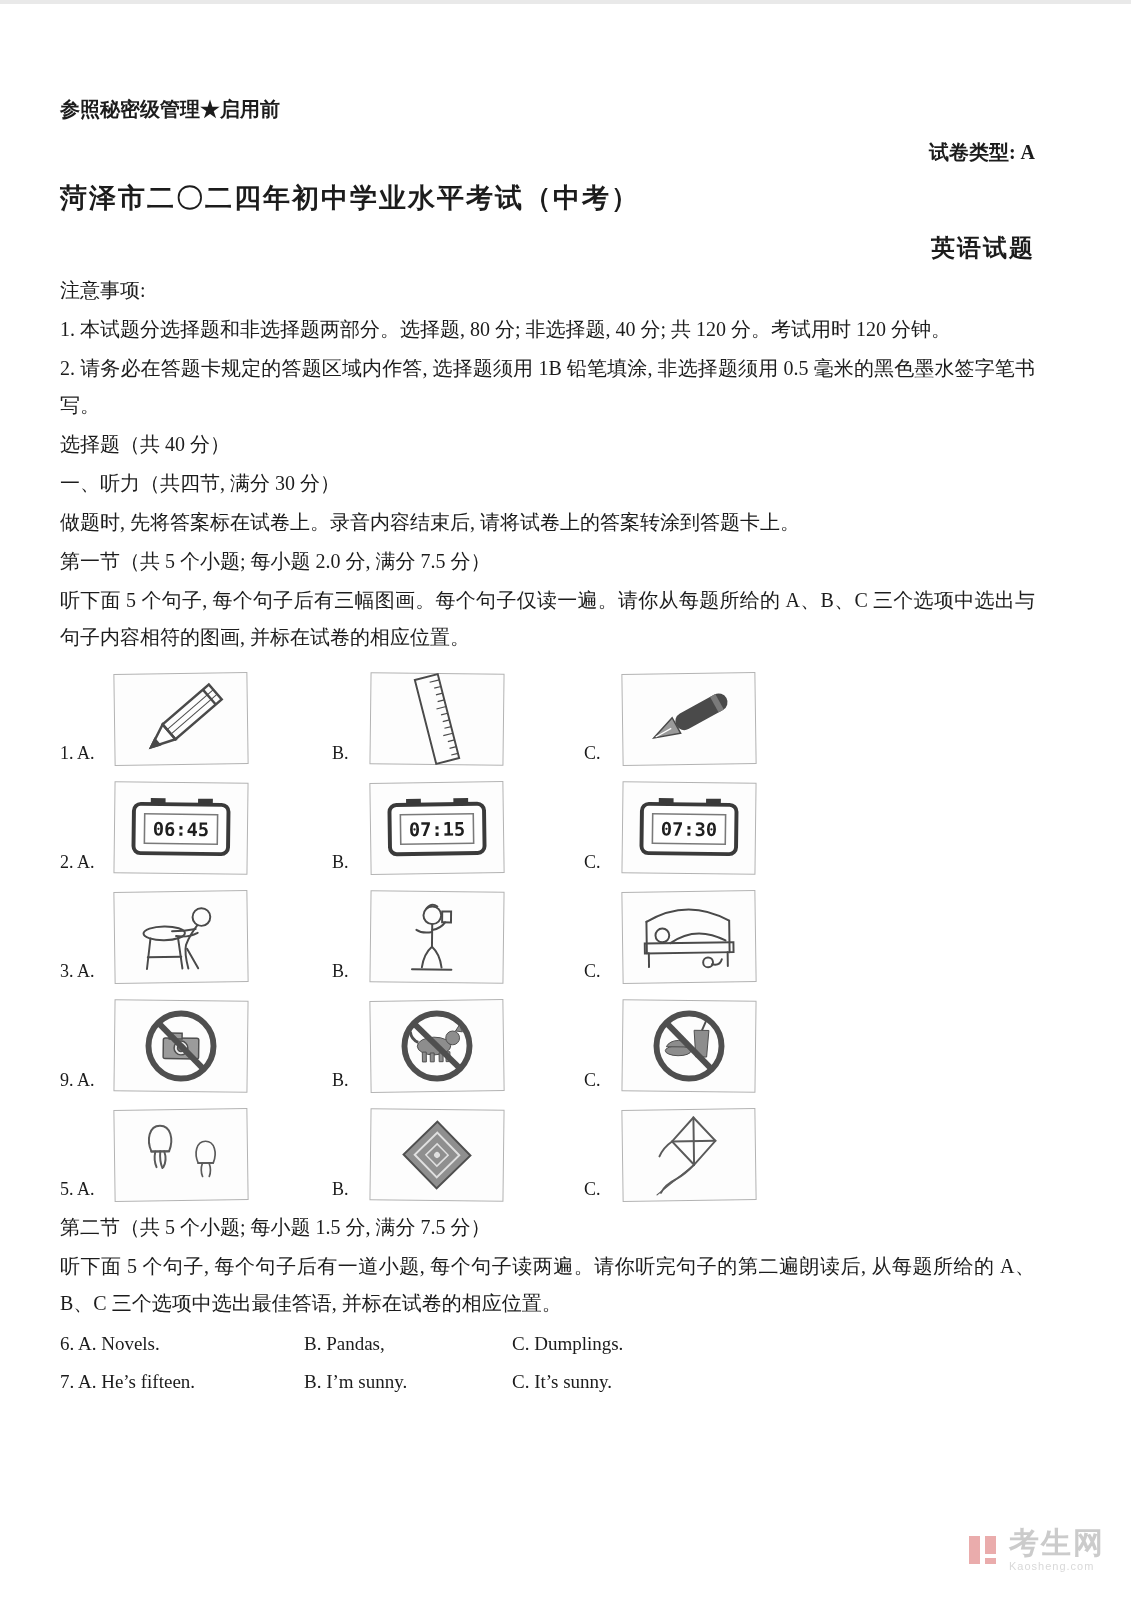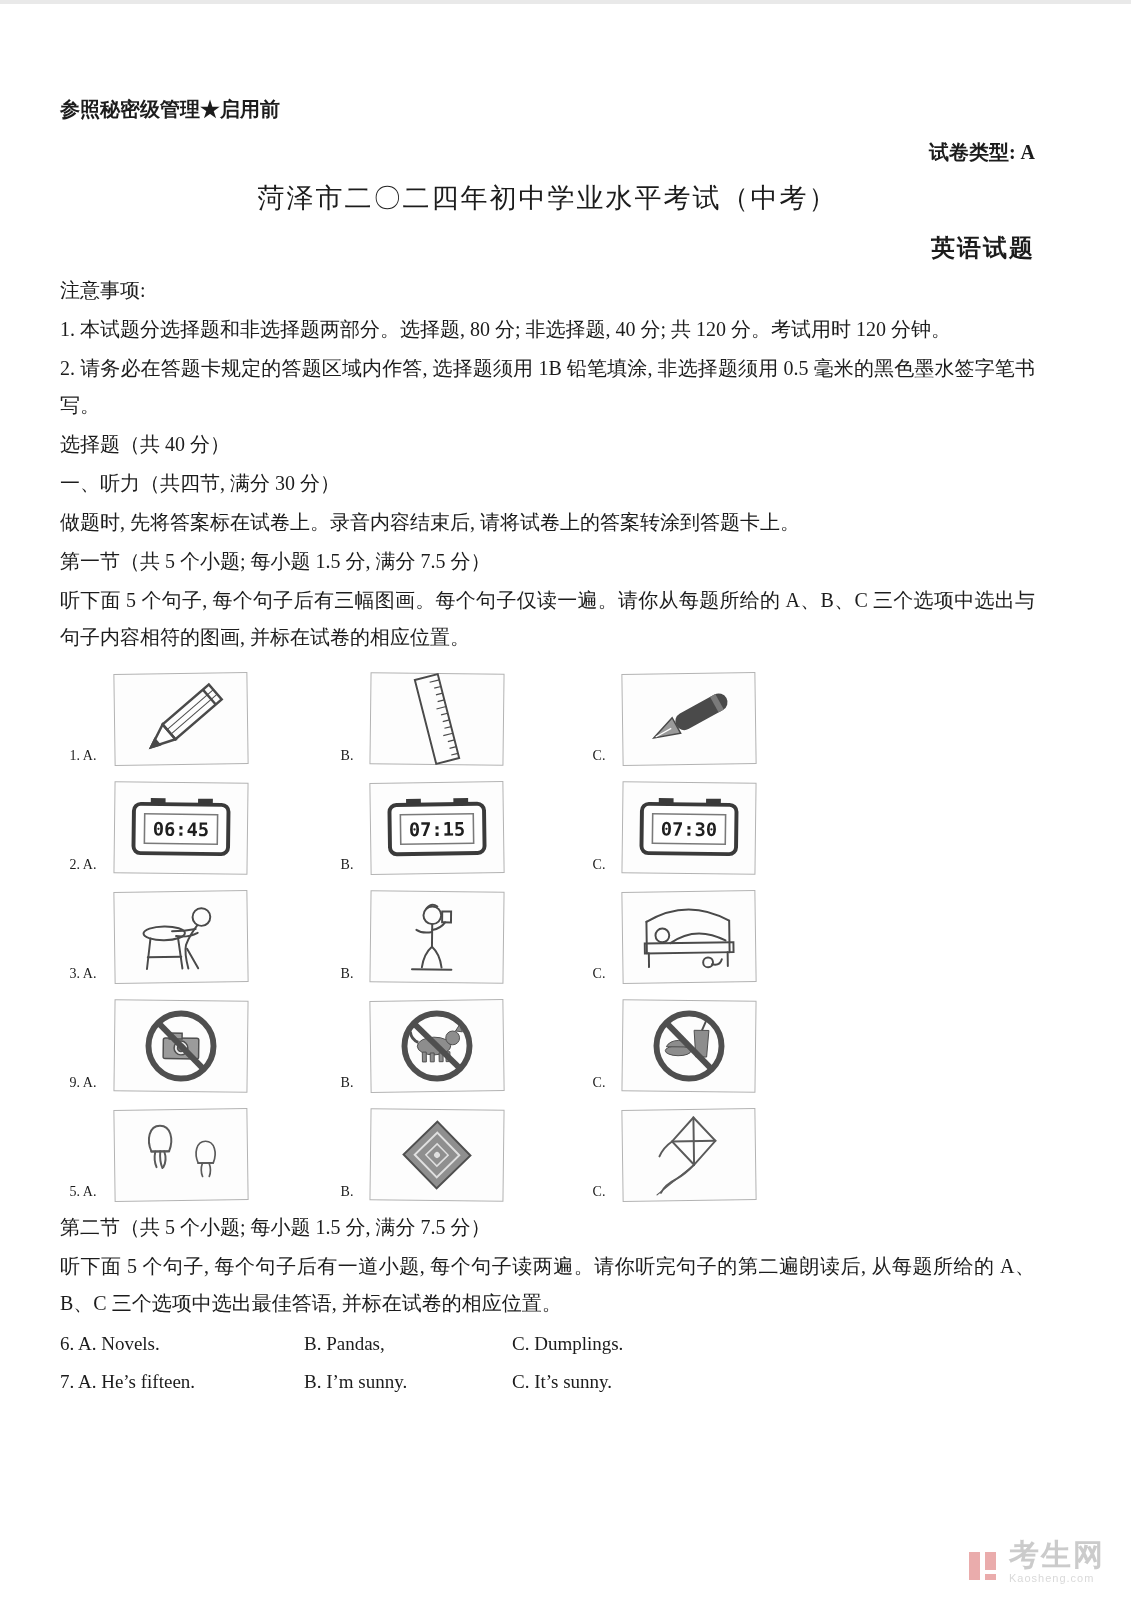--- a/index.html
+++ b/index.html
@@ -9,50 +9,50 @@
     margin:4px auto;
     background:#ffffff;
     font-family:"Liberation Serif", serif;
     color:#1c1c1c;
     box-sizing:border-box;
     padding:92px 96px 0 60px;
     overflow:hidden;
   }
   .security{font-weight:bold;font-size:20px;}
   .paper-type{text-align:right;font-weight:bold;font-size:20px;margin-top:16px;}
-  .title{text-align:center;font-weight:normal;font-size:27px;letter-spacing:2px;margin-top:14px;}
+  .title{font-weight:bold;font-size:27px;letter-spacing:2px;margin-top:14px;}
   .subtitle{text-align:right;font-weight:bold;font-size:24px;letter-spacing:2px;margin-top:16px;}
   .para{font-size:20px;line-height:37px;text-align:justify;margin-top:2px;}
   .bold{font-weight:normal;}
   .mt{margin-top:8px;}
 
   .pic-row{display:flex;align-items:flex-end;margin-top:17px;}
   .cell{display:flex;align-items:flex-end;}
-  .pic-label{font-size:14px;white-space:nowrap;padding-bottom:1px;margin-right:8px;text-align:center;}
+  .pic-label{font-size:18px;white-space:nowrap;padding-bottom:1px;margin-right:8px;}
   .cell1 .pic-label{width:46px;}
   .cell2{margin-left:84px;}
   .cell3{margin-left:80px;}
   .cell2 .pic-label,.cell3 .pic-label{width:30px;}
   .img-box{
     width:134px;height:92px;
     border:1px solid #b3b3b3;
     background:#fdfdfd;
     display:flex;align-items:center;justify-content:center;
     box-sizing:border-box;
   }
   .tilt-a{transform:rotate(-0.8deg);}
   .tilt-b{transform:rotate(0.7deg);}
 
   .qline{display:flex;font-size:19px;line-height:32px;margin-top:6px;gap:12px;}
   .qa{width:232px;}
   .qb{width:196px;}
 
   .watermark{
-    position:absolute;right:26px;bottom:20px;
-    display:flex;align-items:flex-end;gap:8px;
+    position:absolute;right:26px;bottom:32px;
+    display:flex;align-items:center;gap:8px;
   }
   .wm-texts{display:flex;flex-direction:column;line-height:1;}
   .wm-name{
     font-family:"Liberation Sans",sans-serif;
     font-weight:bold;font-size:30px;color:#cbcbcb;letter-spacing:2px;
   }
   .wm-domain{
     font-family:"Liberation Sans",sans-serif;
     font-size:11px;color:#d9d9d9;margin-top:3px;letter-spacing:1px;
   }
@@ -66,21 +66,21 @@
   <div class="paper-type">试卷类型: A</div>
   <div class="title">菏泽市二〇二四年初中学业水平考试（中考）</div>
   <div class="subtitle">英语试题</div>
 
   <div class="para bold mt">注意事项:</div>
   <div class="para bold">1. 本试题分选择题和非选择题两部分。选择题, 80 分; 非选择题, 40 分; 共 120 分。考试用时 120 分钟。</div>
   <div class="para bold">2. 请务必在答题卡规定的答题区域内作答, 选择题须用 1B 铅笔填涂, 非选择题须用 0.5 毫米的黑色墨水签字笔书写。</div>
   <div class="para bold">选择题（共 40 分）</div>
   <div class="para bold">一、听力（共四节, 满分 30 分）</div>
   <div class="para">做题时, 先将答案标在试卷上。录音内容结束后, 请将试卷上的答案转涂到答题卡上。</div>
-  <div class="para bold">第一节（共 5 个小题; 每小题 1.5 分, 满分 7.5 分）</div>
+  <div class="para bold">第一节（共 5 个小题; 每小题 2.0 分, 满分 7.5 分）</div>
   <div class="para">听下面 5 个句子, 每个句子后有三幅图画。每个句子仅读一遍。请你从每题所给的 A、B、C 三个选项中选出与句子内容相符的图画, 并标在试卷的相应位置。</div>
 
   <div class="pic-row">
     <div class="cell cell1">
       <span class="pic-label">1. A.</span>
       <div class="img-box tilt-a">
         <svg viewBox="0 0 134 92" width="134" height="92">
           <g transform="translate(70,46) rotate(140)" stroke="#4a4a4a" stroke-width="2.5" fill="none">
             <rect x="-42" y="-10" width="62" height="20"></rect>
             <line x1="-42" y1="-3" x2="20" y2="-3" stroke-width="1"></line>

